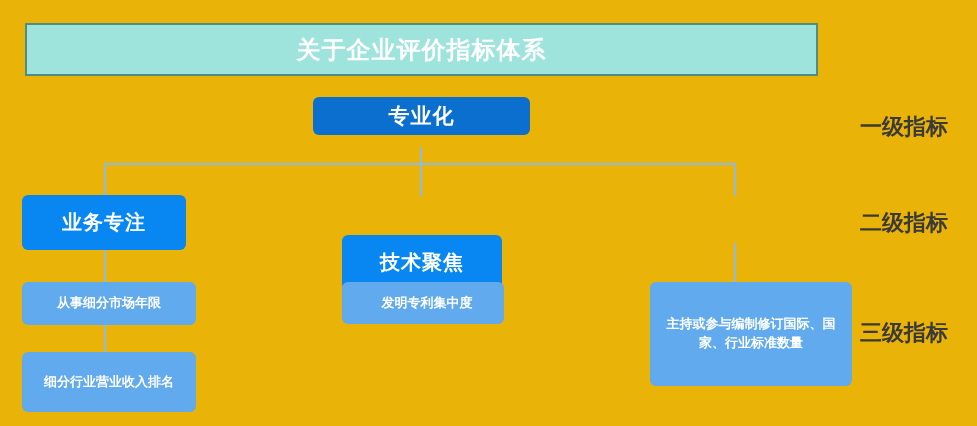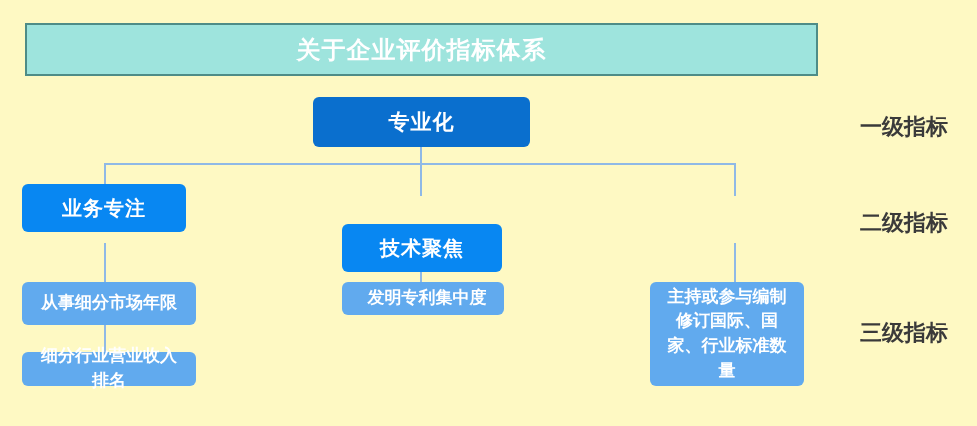--- a/index.html
+++ b/index.html
@@ -5,21 +5,21 @@
   html, body {
     margin: 0;
     padding: 0;
     background: #ffffff;
     font-family: "Liberation Sans", "DejaVu Sans", sans-serif;
   }
   .stage {
     position: relative;
     width: 977px;
     height: 426px;
-    background: #fef9c3;
+    background: #eab308;
     overflow: hidden;
   }
   .banner {
     position: absolute;
     left: 25px; top: 23px;
     width: 789px; height: 49px;
     background: var(--c-header-bg, #9ee4dd);
     border: 2px solid var(--c-header-border, #4e8c87);
     display: flex; align-items: center; justify-content: center;
     color: #ffffff;
@@ -30,43 +30,43 @@
   .node {
     position: absolute;
     display: flex; align-items: center; justify-content: center;
     color: #ffffff;
     font-weight: bold;
     text-align: center;
     border-radius: 6px;
     box-sizing: border-box;
   }
   .lv1 {
-    left: 313px; top: 97px; width: 217px; height: 50px;
+    left: 313px; top: 97px; width: 217px; height: 38px;
     background: var(--c-lv1, #0a6fce);
     font-size: 21px;
     letter-spacing: 1px;
   }
   .lv2 {
-    top: 184px; height: 48px;
+    top: 195px; height: 55px;
     background: var(--c-lv2, #0887f2);
     font-size: 20px;
     letter-spacing: 1px;
   }
   .lv2-1 { left: 22px;  width: 164px; }
   .lv2-2 { left: 342px; width: 160px; margin-top: 40px; }
   .lv2-3 { left: 652px; width: 164px; }
   .lv3 {
     background: var(--c-lv3, #61aaee);
-    font-size: 17px;
+    font-size: 13px;
     line-height: 1.45;
   }
   .lv3-1 { left: 22px;  top: 282px; width: 174px; height: 43px; }
-  .lv3-2 { left: 342px; top: 282px; width: 162px; height: 33px; padding-left: 8px; }
-  .lv3-3 { left: 650px; top: 282px; width: 154px; height: 104px; padding: 18px 14px; }
-  .lv3-4 { left: 22px;  top: 352px; width: 174px; height: 34px; padding: 0 14px; }
+  .lv3-2 { left: 342px; top: 282px; width: 162px; height: 42px; padding-left: 8px; }
+  .lv3-3 { left: 650px; top: 282px; width: 202px; height: 104px; padding: 18px 14px; }
+  .lv3-4 { left: 22px;  top: 352px; width: 174px; height: 60px; padding: 0 14px; }
   .side-label {
     position: absolute;
     left: 860px;
     width: 100px;
     color: #3a3a3a;
     font-size: 22px;
     font-weight: 600;
     white-space: nowrap;
   }
   .side-1 { top: 112px; }

